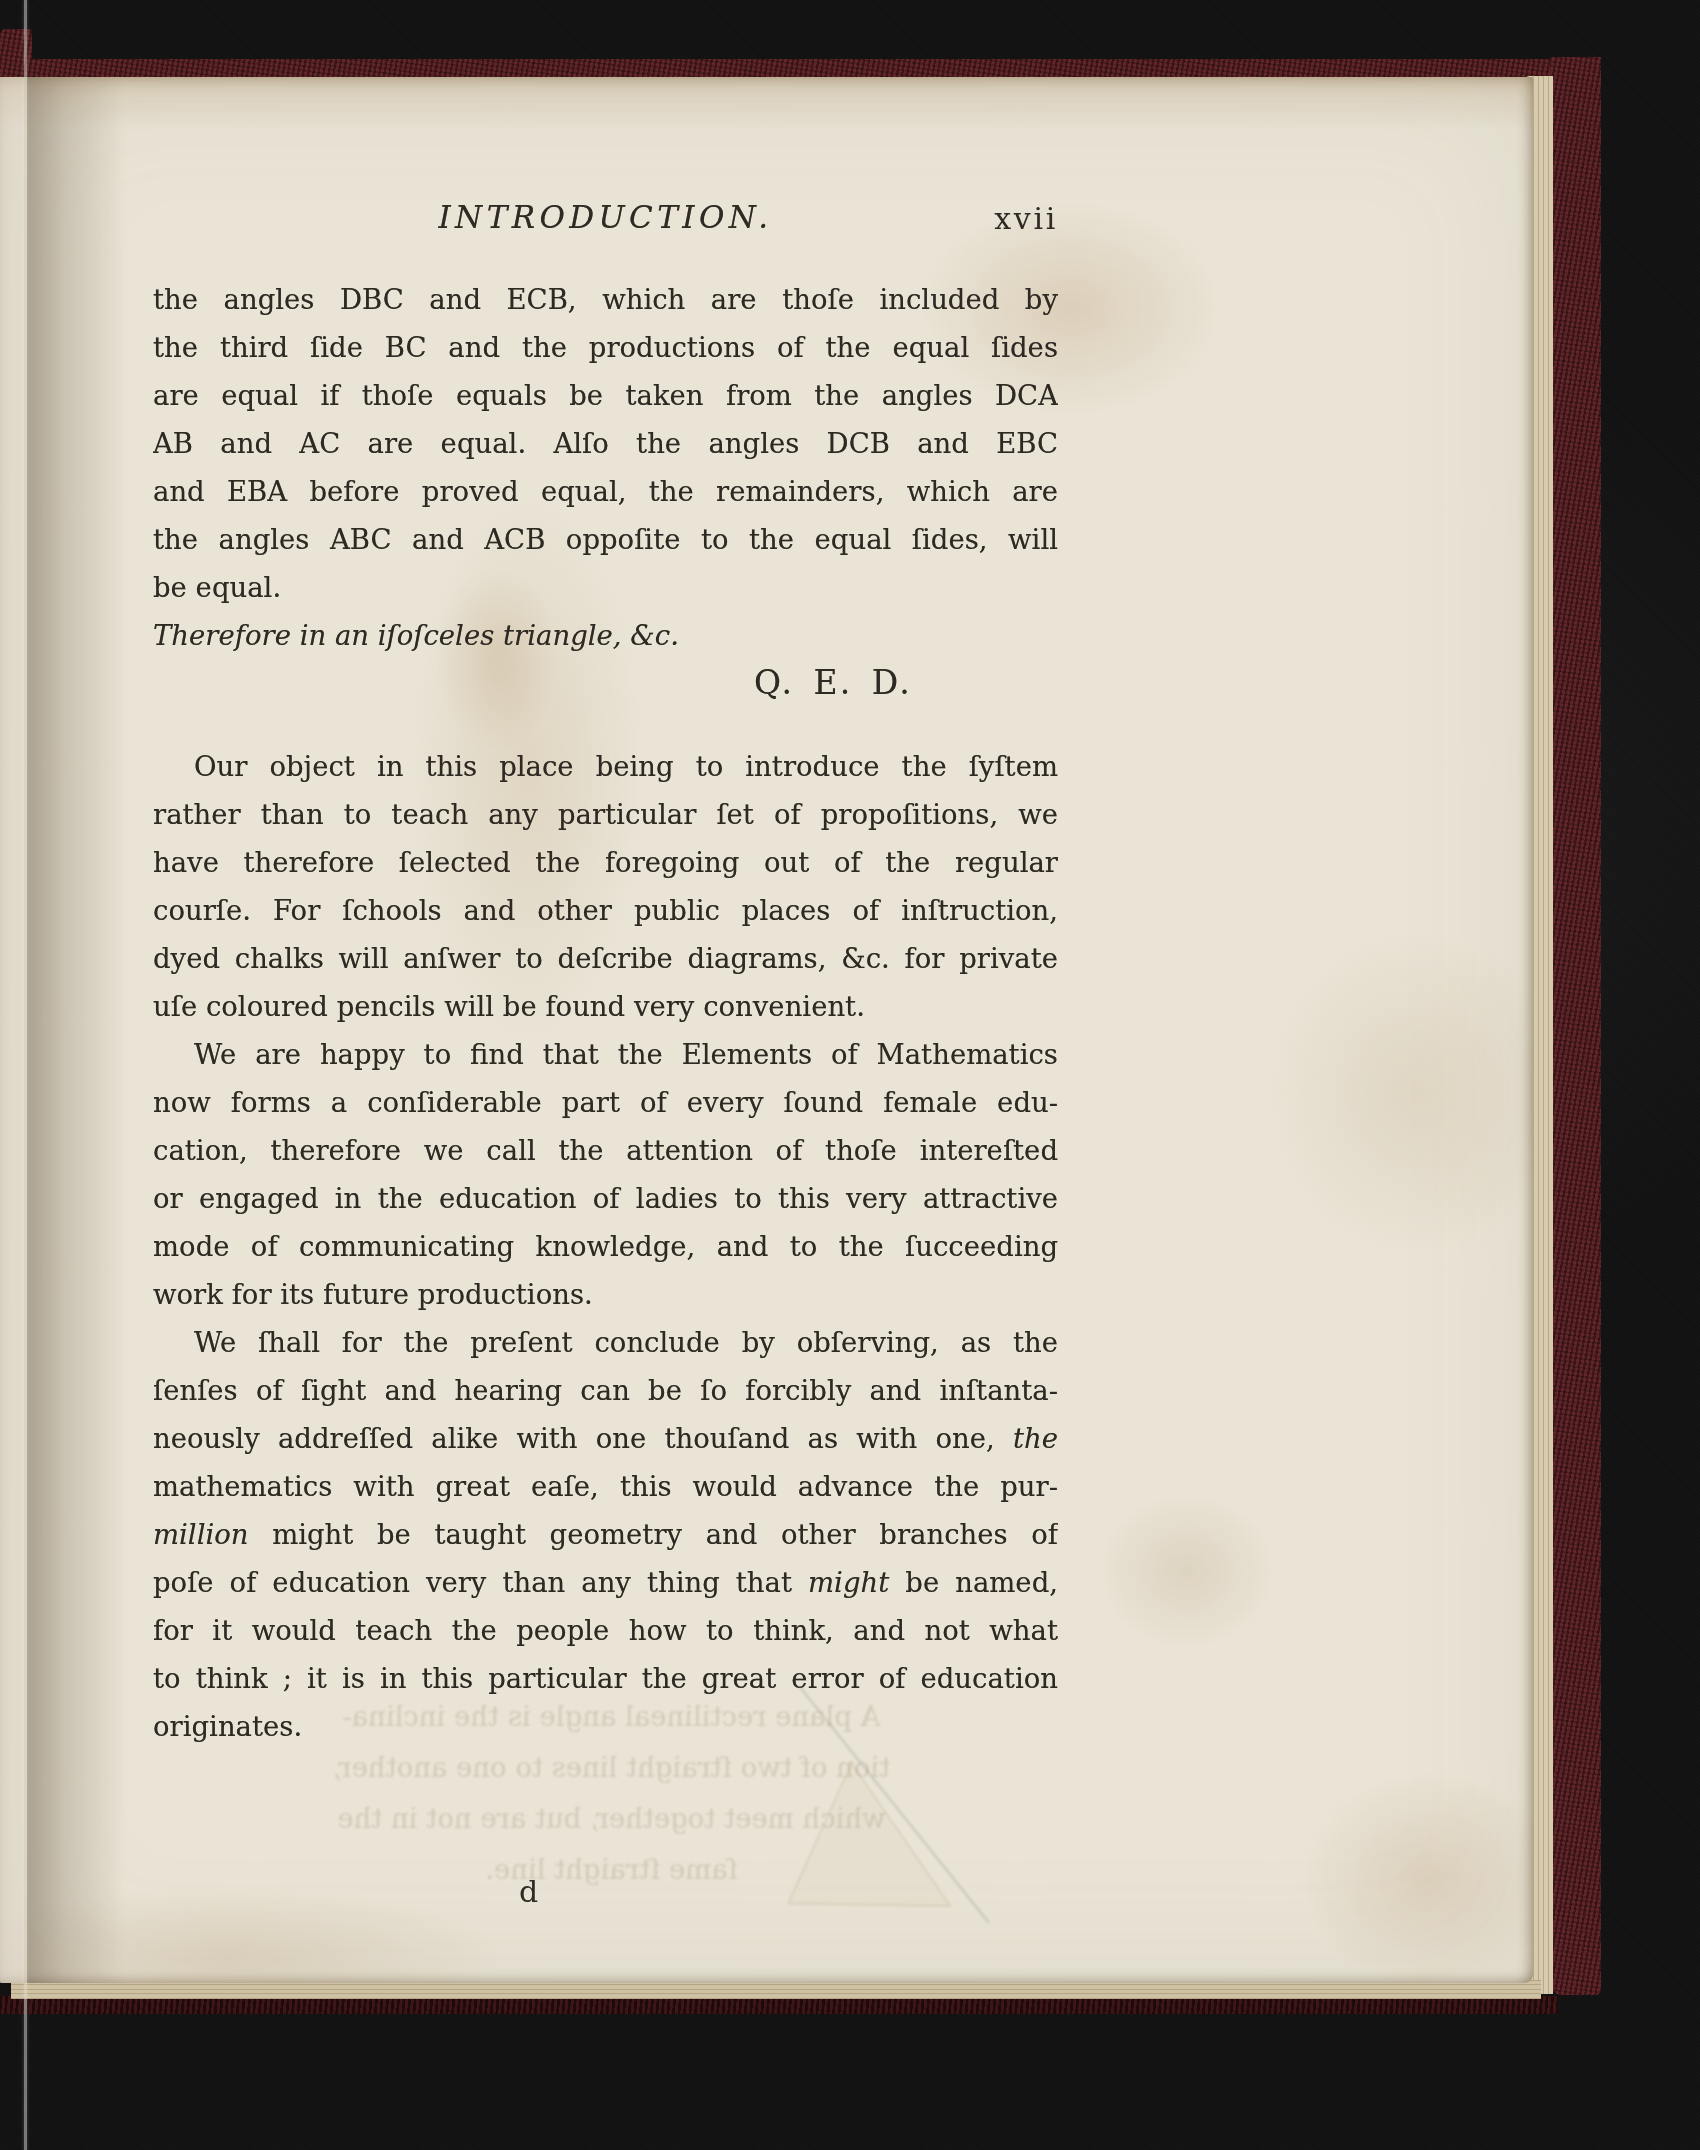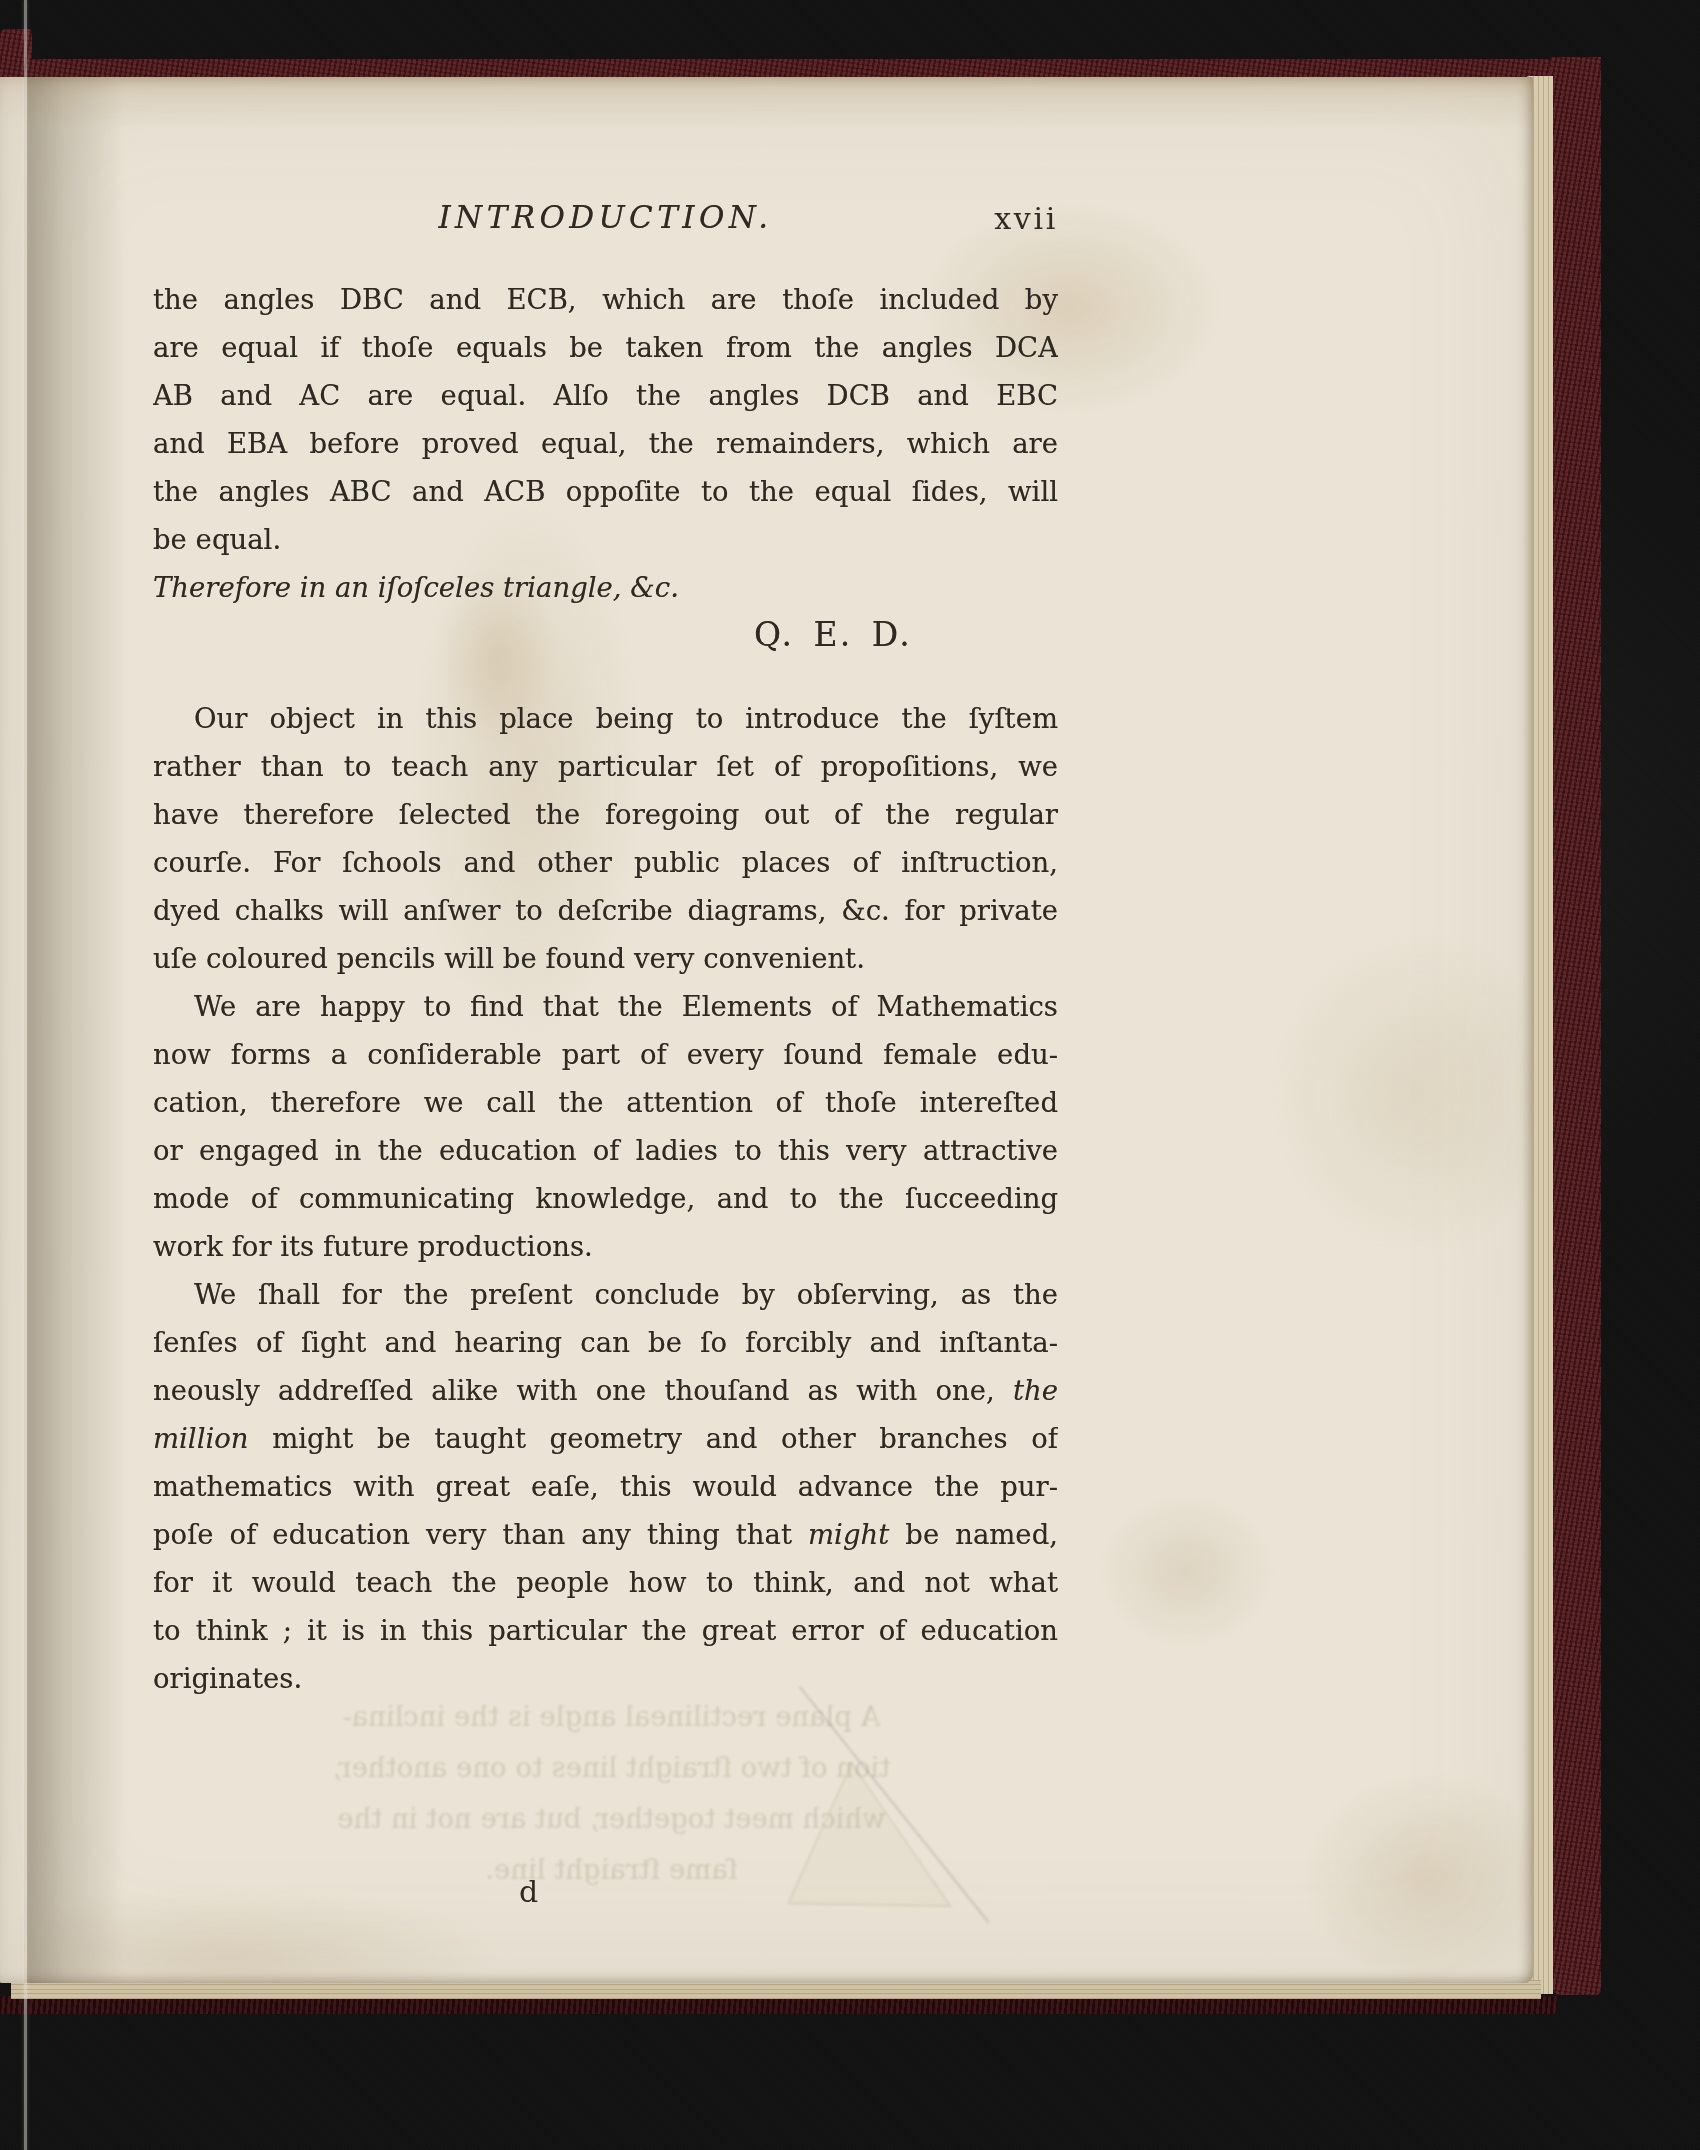--- a/index.html
+++ b/index.html
@@ -147,20 +147,21 @@
   <div class="page">
     <div class="mottle"></div>
 
     <div class="header-row">
       <div class="title">INTRODUCTION.</div>
       <div class="pagenum">xvii</div>
     </div>
 
     <div class="body-text">
         <div class="line justify"><span>the angles DBC and ECB, which are thoſe included by</span></div>
+        <div class="line justify"><span>the third ſide BC and the productions of the equal ſides</span></div>
         <div class="line justify"><span>are equal if thoſe equals be taken from the angles DCA</span></div>
         <div class="line justify"><span>AB and AC are equal.  Alſo the angles DCB and EBC</span></div>
         <div class="line justify"><span>and EBA before proved equal, the remainders, which are</span></div>
         <div class="line justify"><span>the angles ABC and ACB oppoſite to the equal ſides, will</span></div>
         <div class="line left"><span>be equal.</span></div>
         <div class="line left"><em>Therefore in an iſoſceles triangle, &amp;c.</em></div>
         <div class="line right qed"><span>Q. E. D.</span></div>
         <div class="spacer" style="height: 35px;"></div>
         <div class="line justify indent"><span>Our object in this place being to introduce the ſyſtem</span></div>
         <div class="line justify"><span>rather than to teach any particular ſet of propoſitions, we</span></div>
@@ -170,22 +171,22 @@
         <div class="line left"><span>uſe coloured pencils will be found very convenient.</span></div>
         <div class="line justify indent"><span>We are happy to find that the Elements of Mathematics</span></div>
         <div class="line justify"><span>now forms a conſiderable part of every ſound female edu-</span></div>
         <div class="line justify"><span>cation, therefore we call the attention of thoſe intereſted</span></div>
         <div class="line justify"><span>or engaged in the education of ladies to this very attractive</span></div>
         <div class="line justify"><span>mode of communicating knowledge, and to the ſucceeding</span></div>
         <div class="line left"><span>work for its future productions.</span></div>
         <div class="line justify indent"><span>We ſhall for the preſent conclude by obſerving, as the</span></div>
         <div class="line justify"><span>ſenſes of ſight and hearing can be ſo forcibly and inſtanta-</span></div>
         <div class="line justify"><span>neously addreſſed alike with one thouſand as with one, </span><em>the</em></div>
+        <div class="line justify"><span>mathematics with great eaſe, this would advance the pur-</span></div>
         <div class="line justify"><em>million</em><span> might be taught geometry and other branches of</span></div>
-        <div class="line justify"><span>mathematics with great eaſe, this would advance the pur-</span></div>
         <div class="line justify"><span>poſe of education very than any thing that </span><em>might</em><span> be named,</span></div>
         <div class="line justify"><span>for it would teach the people how to think, and not what</span></div>
         <div class="line justify"><span>to think ; it is in this particular the great error of education</span></div>
         <div class="line left"><span>originates.</span></div>
       </div>
 
     <div class="signature">d</div>
 
     <div class="ghost-lines">
         <div class="ghost-line">A plane rectilineal angle is the inclina-</div>

